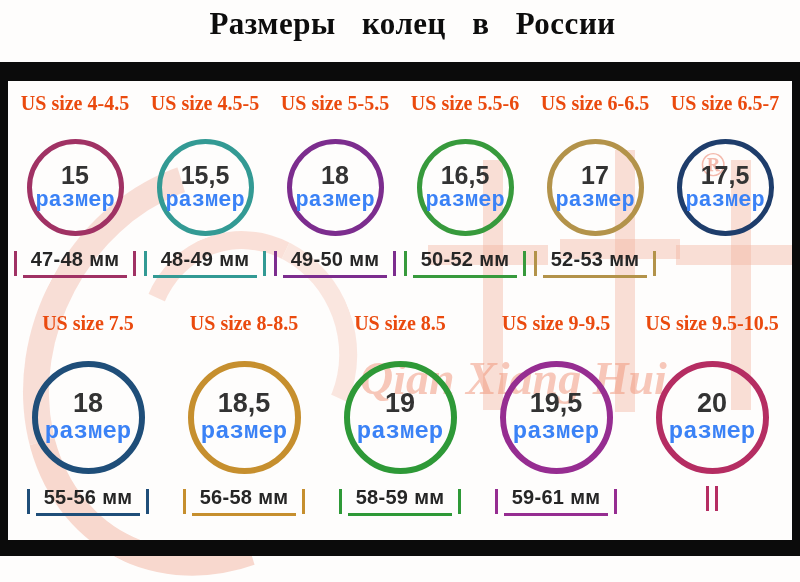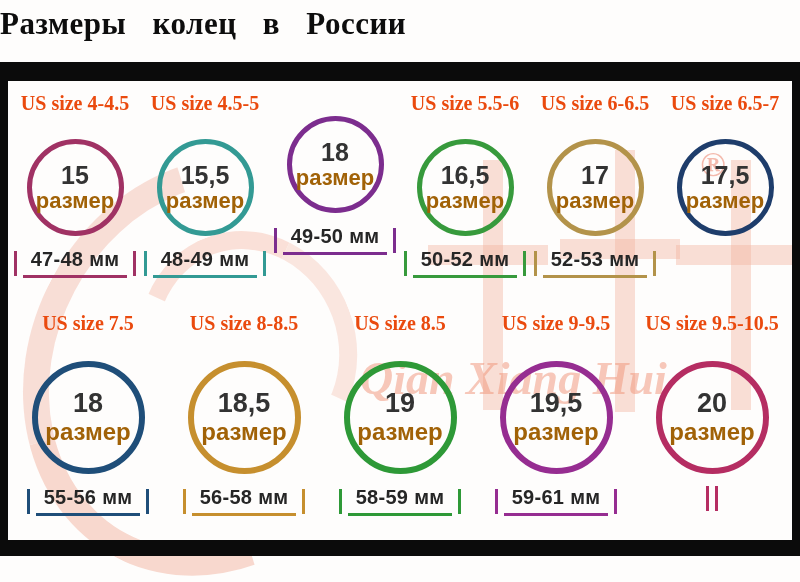--- a/index.html
+++ b/index.html
@@ -4,23 +4,23 @@
 <style>
   html,body{margin:0;padding:0;}
   .canvas{
     position:relative; width:800px; height:582px;
     background:#fefdfc; overflow:hidden;
     font-family:"Liberation Sans", sans-serif;
   }
   
   .title{
     position:absolute; top:6px; left:0; right:0; z-index:2;
-    text-align:left; margin:0;
+    text-align:center; margin:0;
     font-family:"Liberation Serif", serif; font-weight:bold;
-    font-size:31px; color:#0d0d0d; word-spacing:18px; letter-spacing:.5px;
+    font-size:31px; color:#0d0d0d; word-spacing:18px; letter-spacing:.5px;padding-left:25px;
   }
   
   .hbar{position:absolute; left:0; width:800px; background:#0b0b0b; z-index:3;}
   .hbar.top{top:62px; height:19px;}
   .hbar.bottom{top:540px; height:16px;}
   .vbar{position:absolute; top:62px; height:494px; width:8px; background:#0b0b0b; z-index:3;}
   .vbar.left{left:0;}
   .vbar.right{right:0;}
   
   .wm{position:absolute; z-index:1; pointer-events:none;}
@@ -73,21 +73,21 @@
     font-size:20px; color:#ea4a0e; white-space:nowrap;
   }
   .ring{
     box-sizing:border-box; border-radius:50%;
     display:flex; flex-direction:column; align-items:center; justify-content:center;
     border:5px solid var(--ring,#444); background:transparent;text-align:center;
   }
   .row1 .ring{width:97px; height:97px; margin-top:24px;}
   .row2 .ring{width:113px; height:113px; margin-top:26px; border-width:6px;}
   .num{font-size:25px; font-weight:700; color:#333; line-height:1.1;}
-  .word{font-size:22px; font-weight:700; color:#a16207; line-height:1.1;}
+  .word{font-size:22px; font-weight:700; color:#3b82f6; line-height:1.1;font-family:Liberation Mono, monospace;}
   .row2 .num{font-size:27px;}
   .row2 .word{font-size:24px;}
   .mm{display:flex; align-items:center; gap:6px; margin-top:12px;}
   .row2 .mm{}
   .tick{width:3px; height:25px; background:var(--ring,#333);}
   .mmtext{
     font-size:20px; font-weight:700; color:#262626; white-space:nowrap;
     padding:0 8px 4px; border-bottom:3px solid var(--ring,#333);
     letter-spacing:.3px;
   }
@@ -127,20 +127,21 @@
         <div class="num">15,5</div>
         <div class="word">размер</div>
       </div>
       <div class="mm">
         <span class="tick"></span>
         <span class="mmtext">48-49 мм</span>
         <span class="tick"></span>
       </div>
     </div>
     <div class="cell" style="--ring: #7c2d8e;">
+      <div class="us">US size 5-5.5</div>
       <div class="ring">
         <div class="num">18</div>
         <div class="word">размер</div>
       </div>
       <div class="mm">
         <span class="tick"></span>
         <span class="mmtext">49-50 мм</span>
         <span class="tick"></span>
       </div>
     </div>

